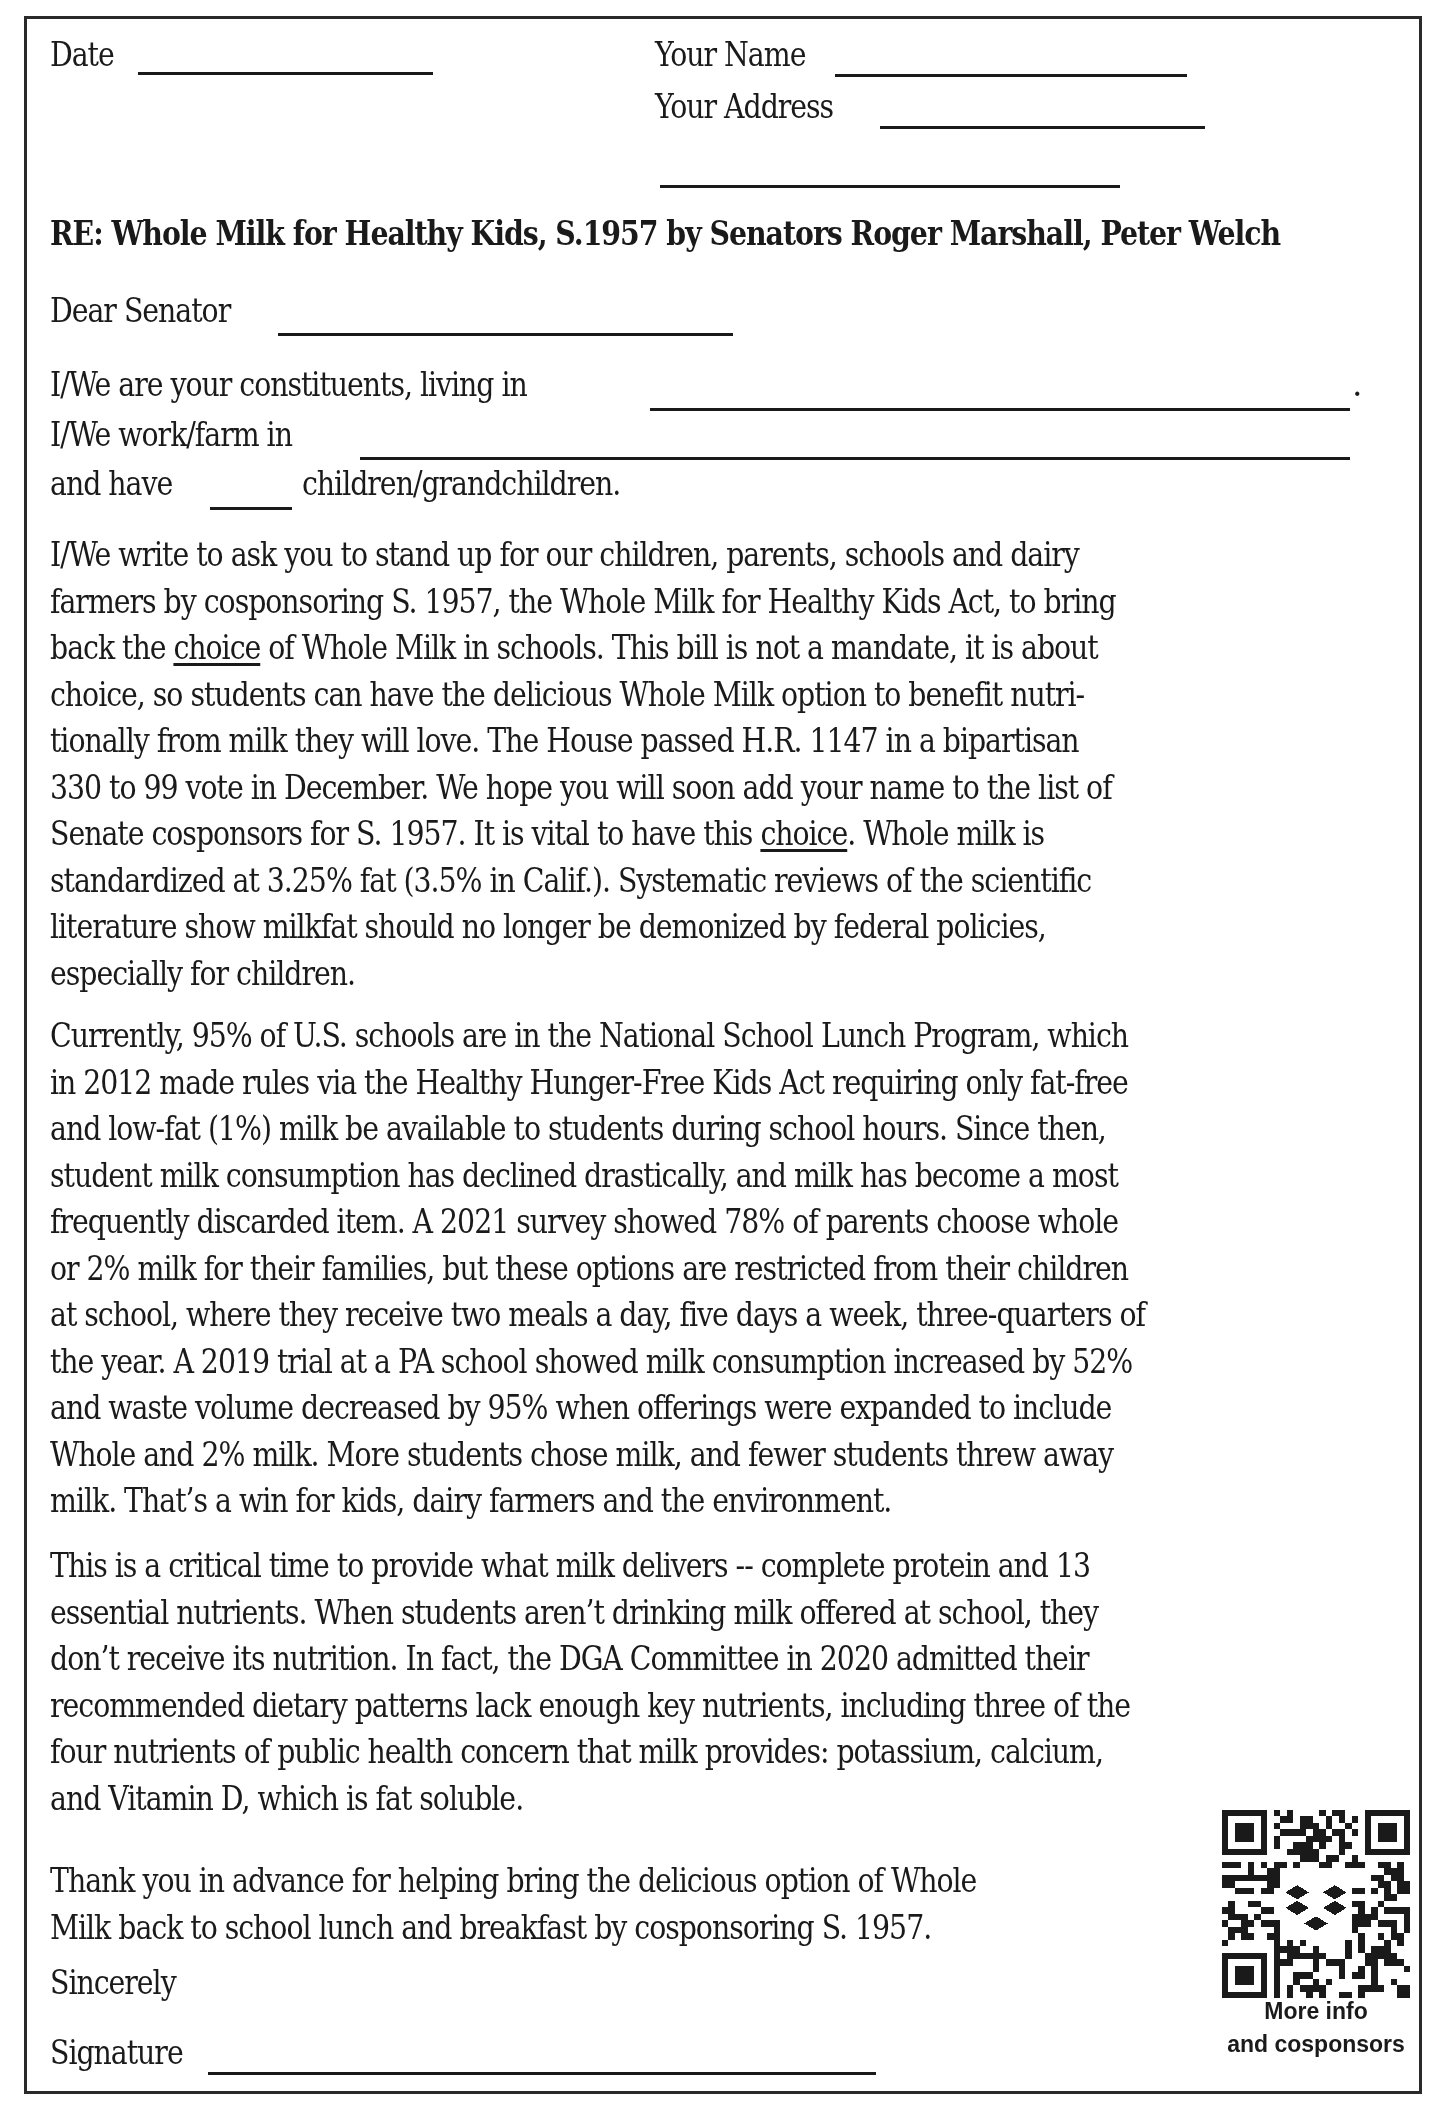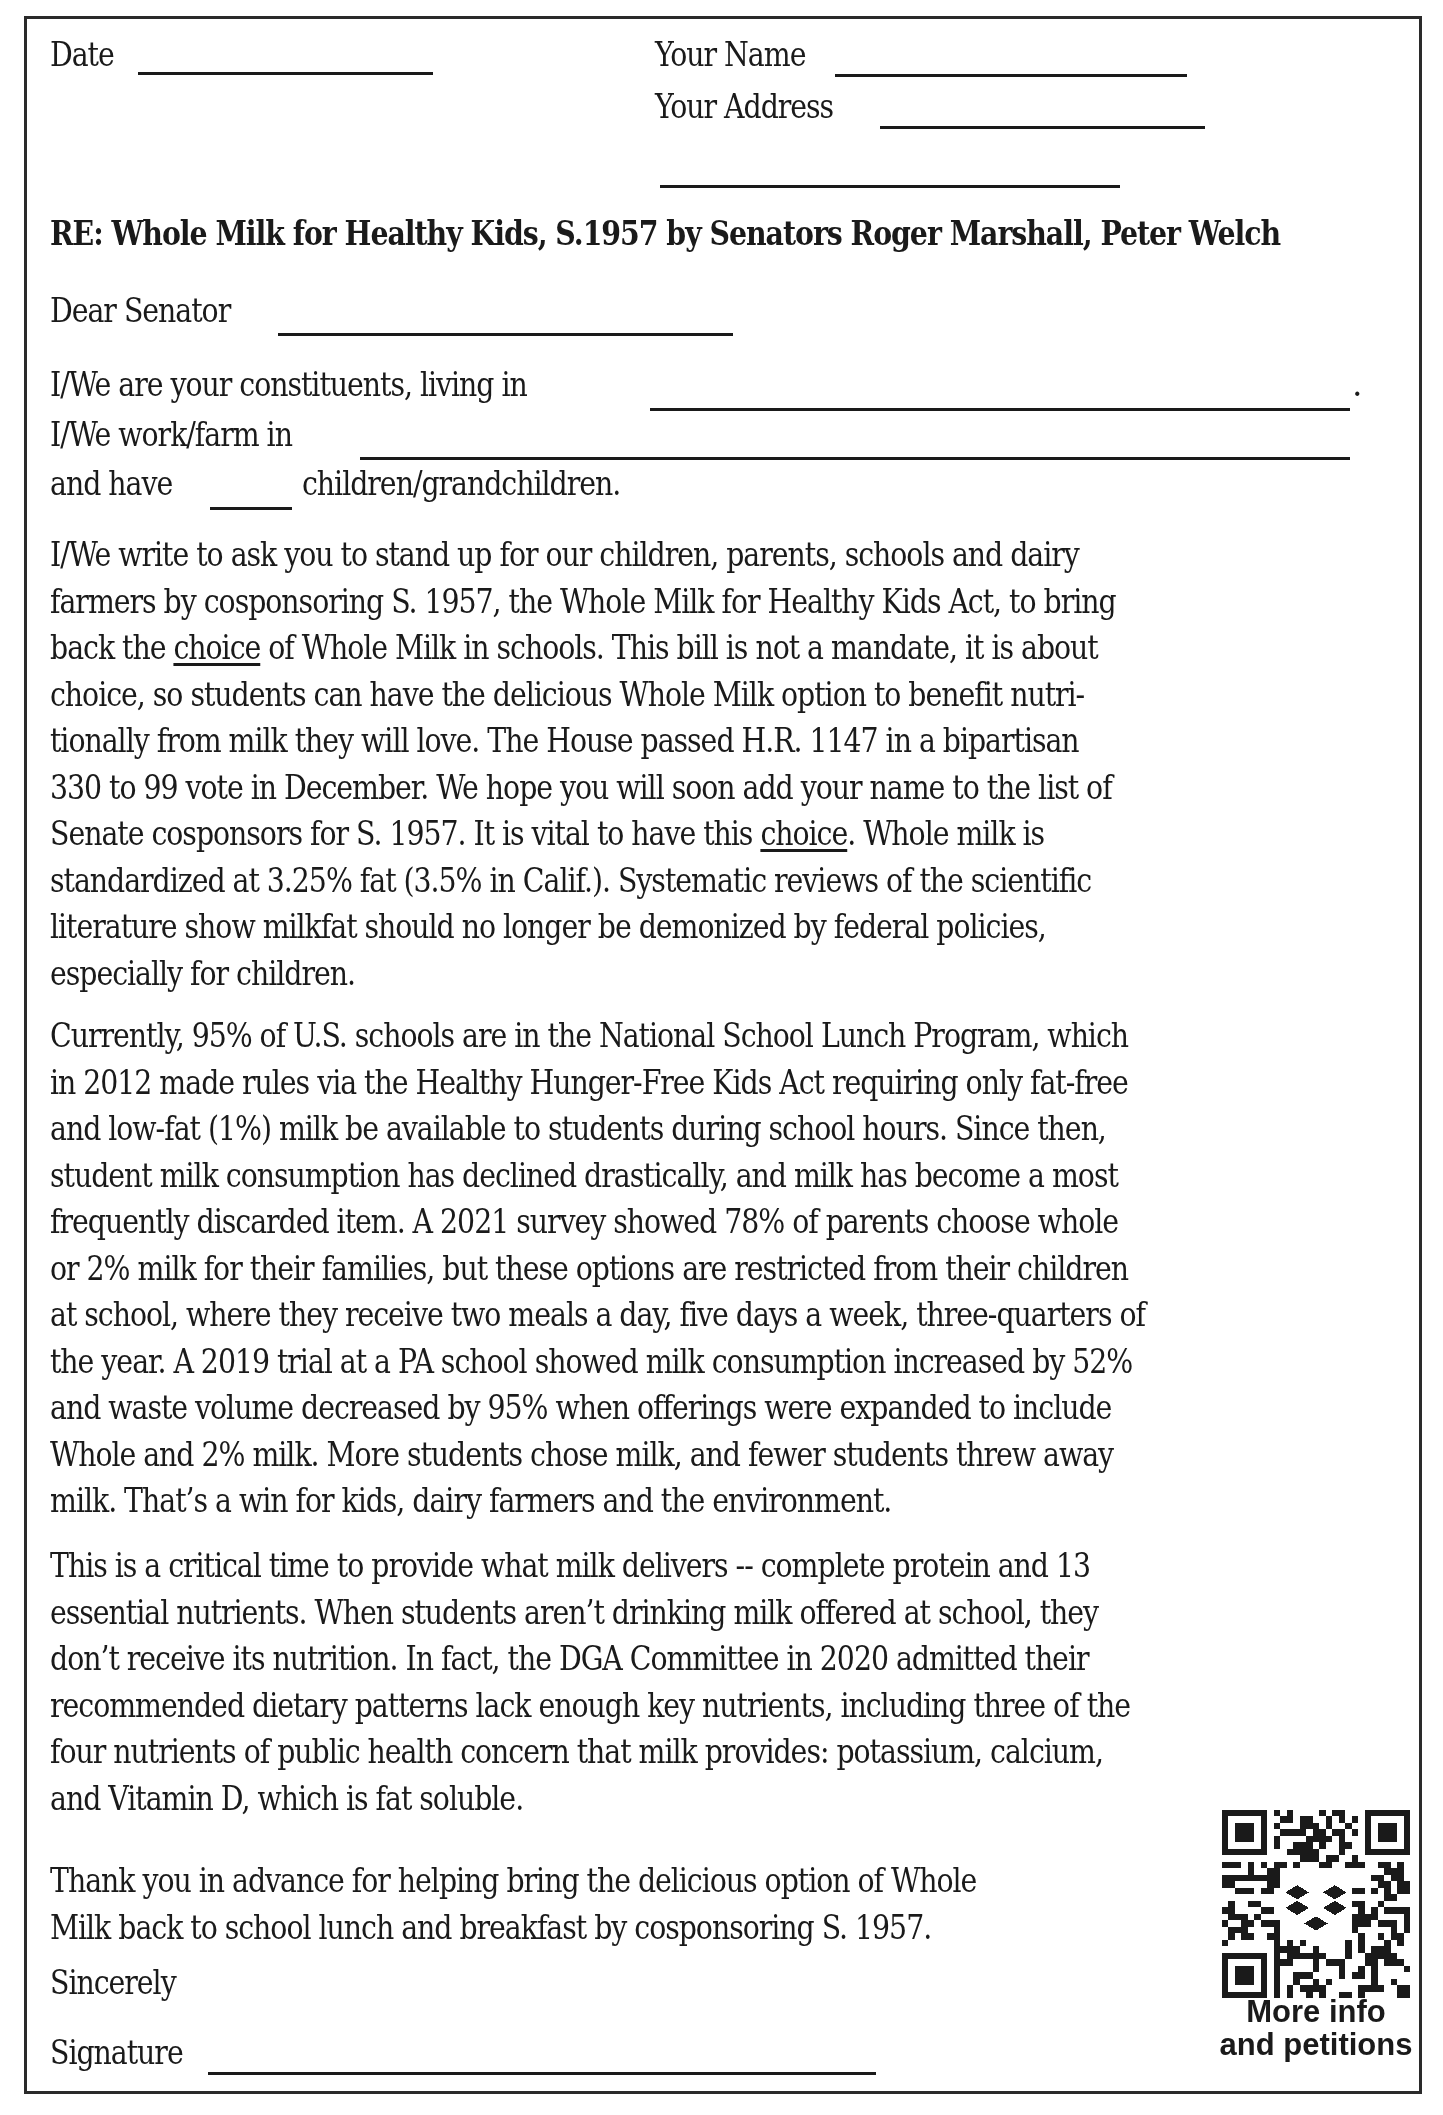--- a/index.html
+++ b/index.html
@@ -11,21 +11,21 @@
          white-space: nowrap; transform-origin: left top; }
   .narrow { transform: scaleX(0.86); }
   .line { position: absolute; height: 3px; background: #1a1a1a; }
   .bold { font-weight: bold; }
   .para { position: absolute; left: 50px; font-size: 33px; line-height: 46.5px;
           letter-spacing: -1.2px; transform: scaleX(0.86); transform-origin: left top; width: 1640px; }
   .para .ln { display: block; white-space: nowrap; }
   u { text-decoration: underline; text-underline-offset: 4px; }
   .qr { position: absolute; left: 1222px; top: 1810px; width: 188px; height: 188px; }
   .qr-caption { position: absolute; left: 1210px; top: 1995px; width: 212px; text-align: center;
-                font-family: "Liberation Sans", sans-serif; font-weight: bold; font-size: 31px;
+                font-family: "Liberation Sans", sans-serif; font-weight: bold; font-size: 23px;
                 line-height: 33px; color: #1a1a1a; }
 </style>
 </head>
 <body>
 
 <div class="frame"></div>
 
 <div class="txt narrow" style="left:50px; top:32px;">Date</div>
 <div class="line" style="left:138px; top:72px; width:295px;"></div>
 
@@ -424,14 +424,14 @@
   <g fill="#1a1a1a">
     <polygon points="11.6,11.6 13.4,12.7 11.6,13.8 9.8,12.7"></polygon>
     <polygon points="17.4,11.6 19.2,12.7 17.4,13.8 15.6,12.7"></polygon>
     <polygon points="11.6,14.0 13.4,15.1 11.6,16.2 9.8,15.1"></polygon>
     <polygon points="17.4,14.0 19.2,15.1 17.4,16.2 15.6,15.1"></polygon>
     <polygon points="14.5,16.4 16.3,17.5 14.5,18.6 12.7,17.5"></polygon>
   </g>
 </svg>
 <div class="qr-caption">
   <div>More info</div>
-  <div>and petitions</div>
+  <div>and cosponsors</div>
 </div>
 
 </body></html>

